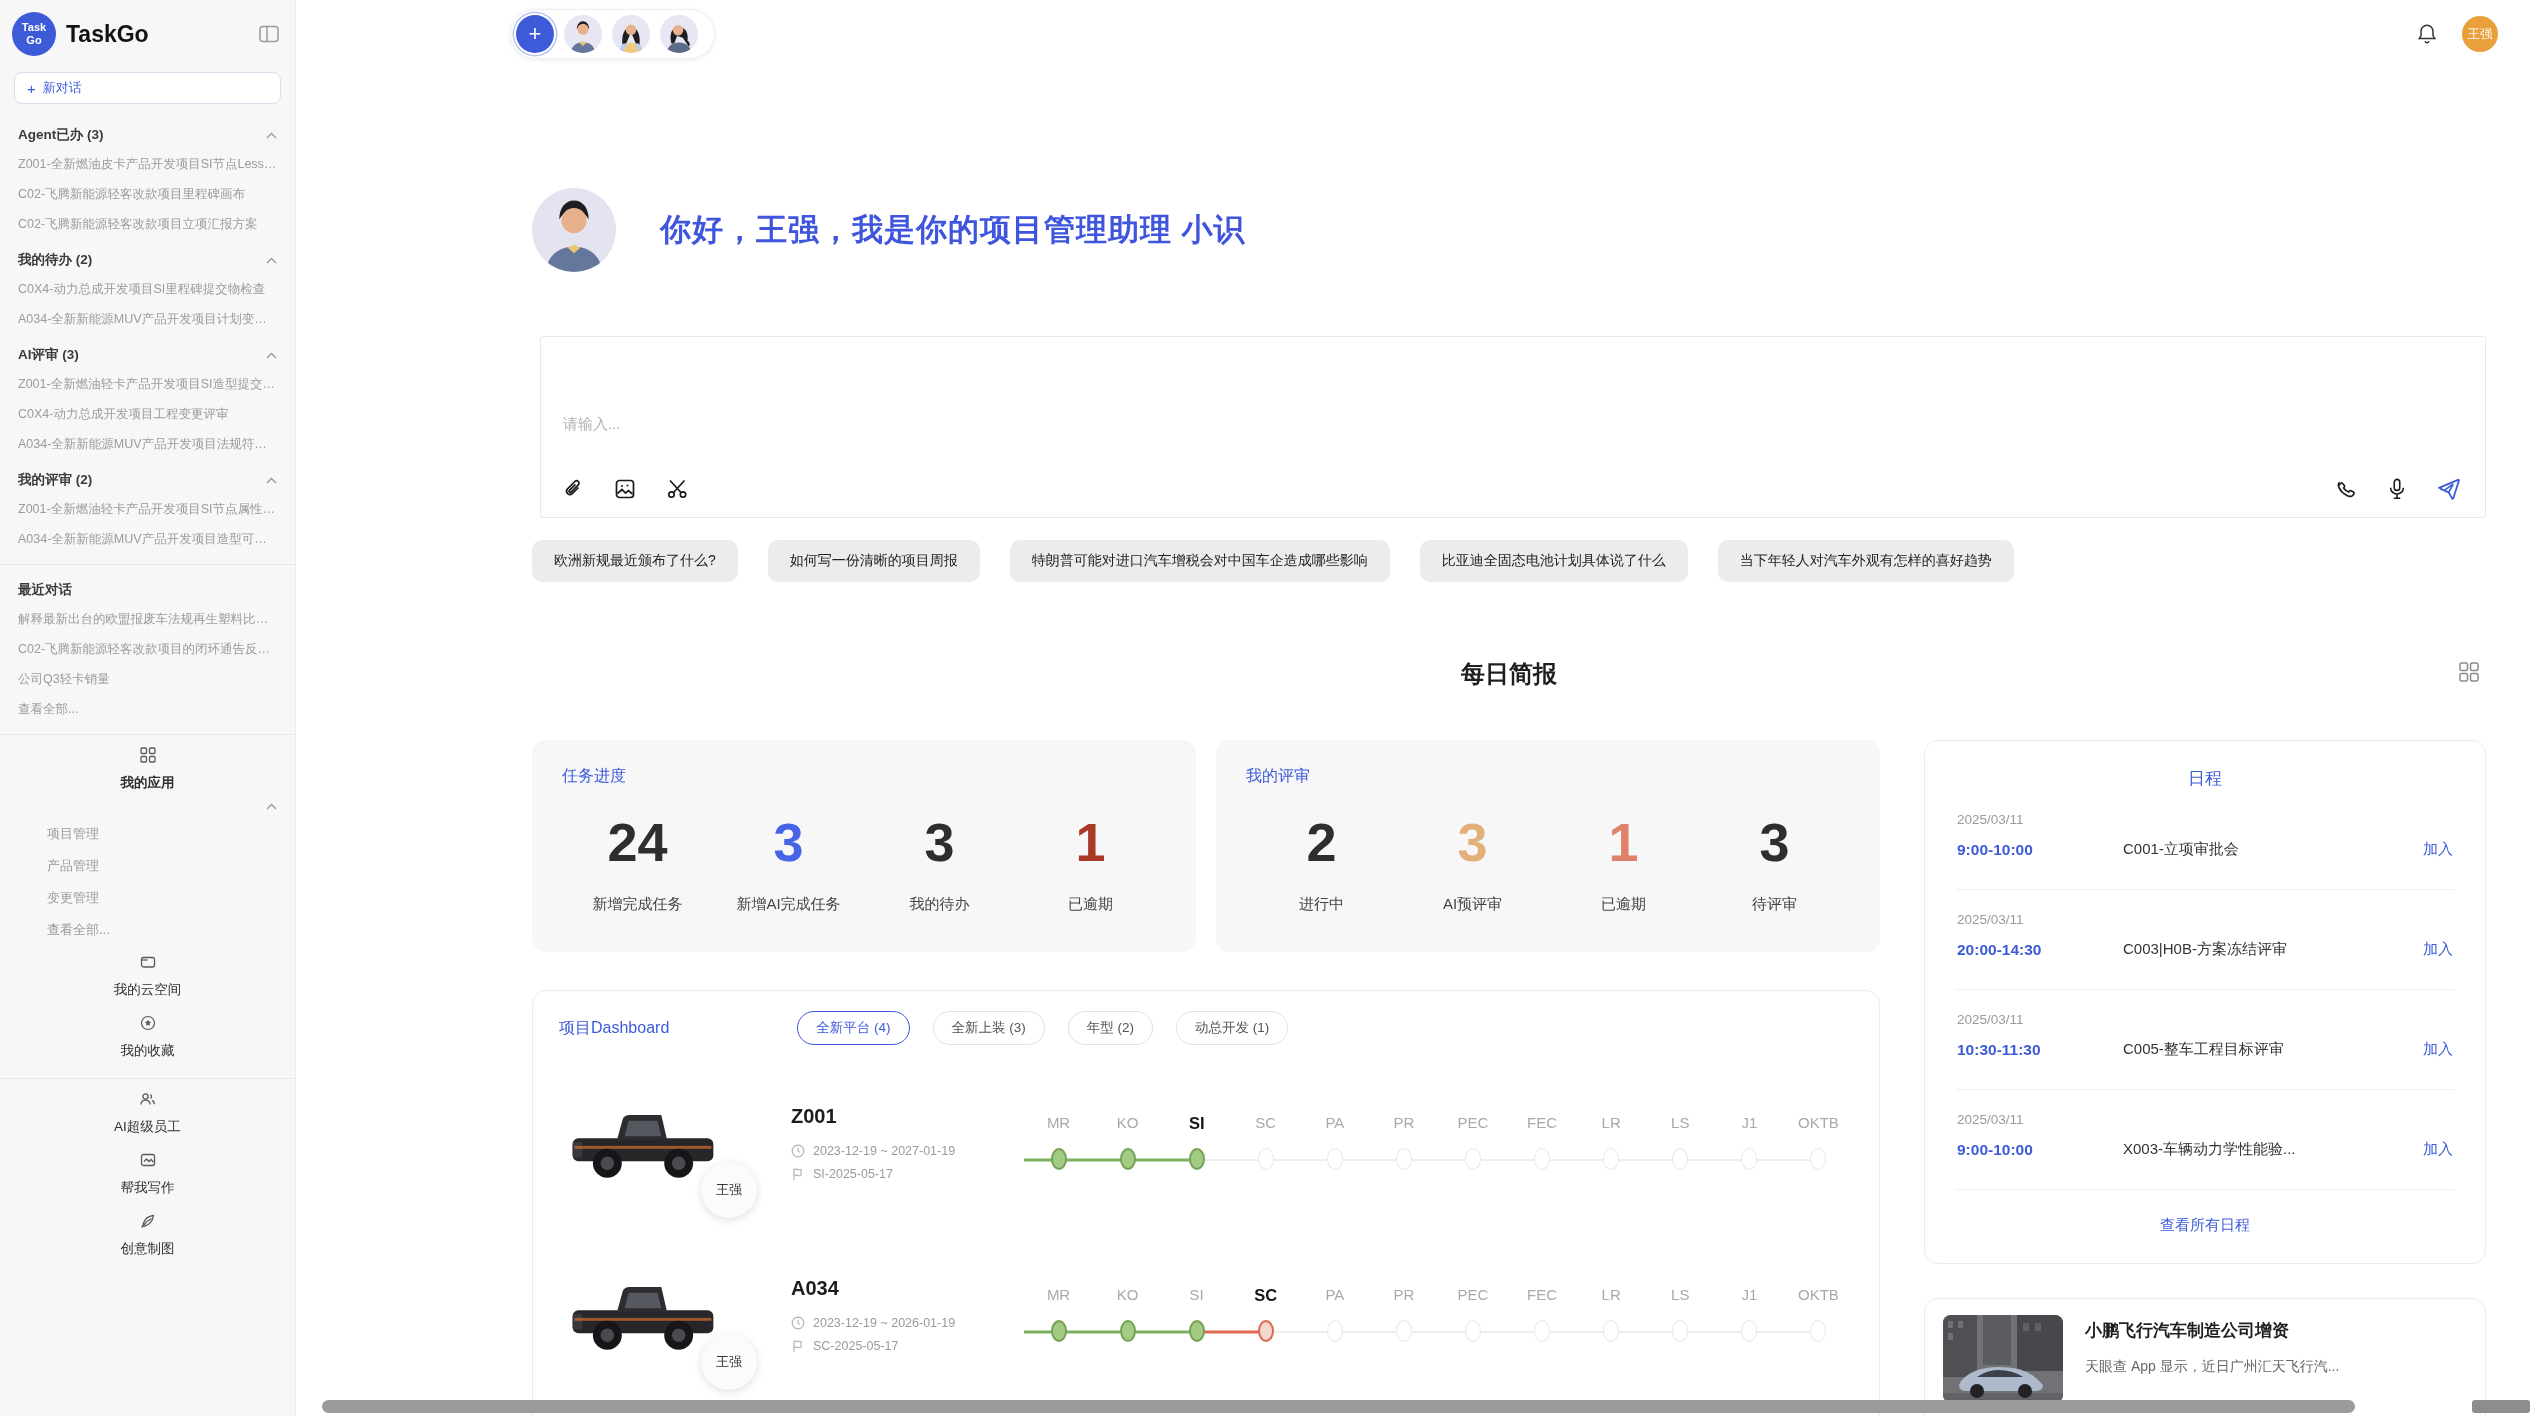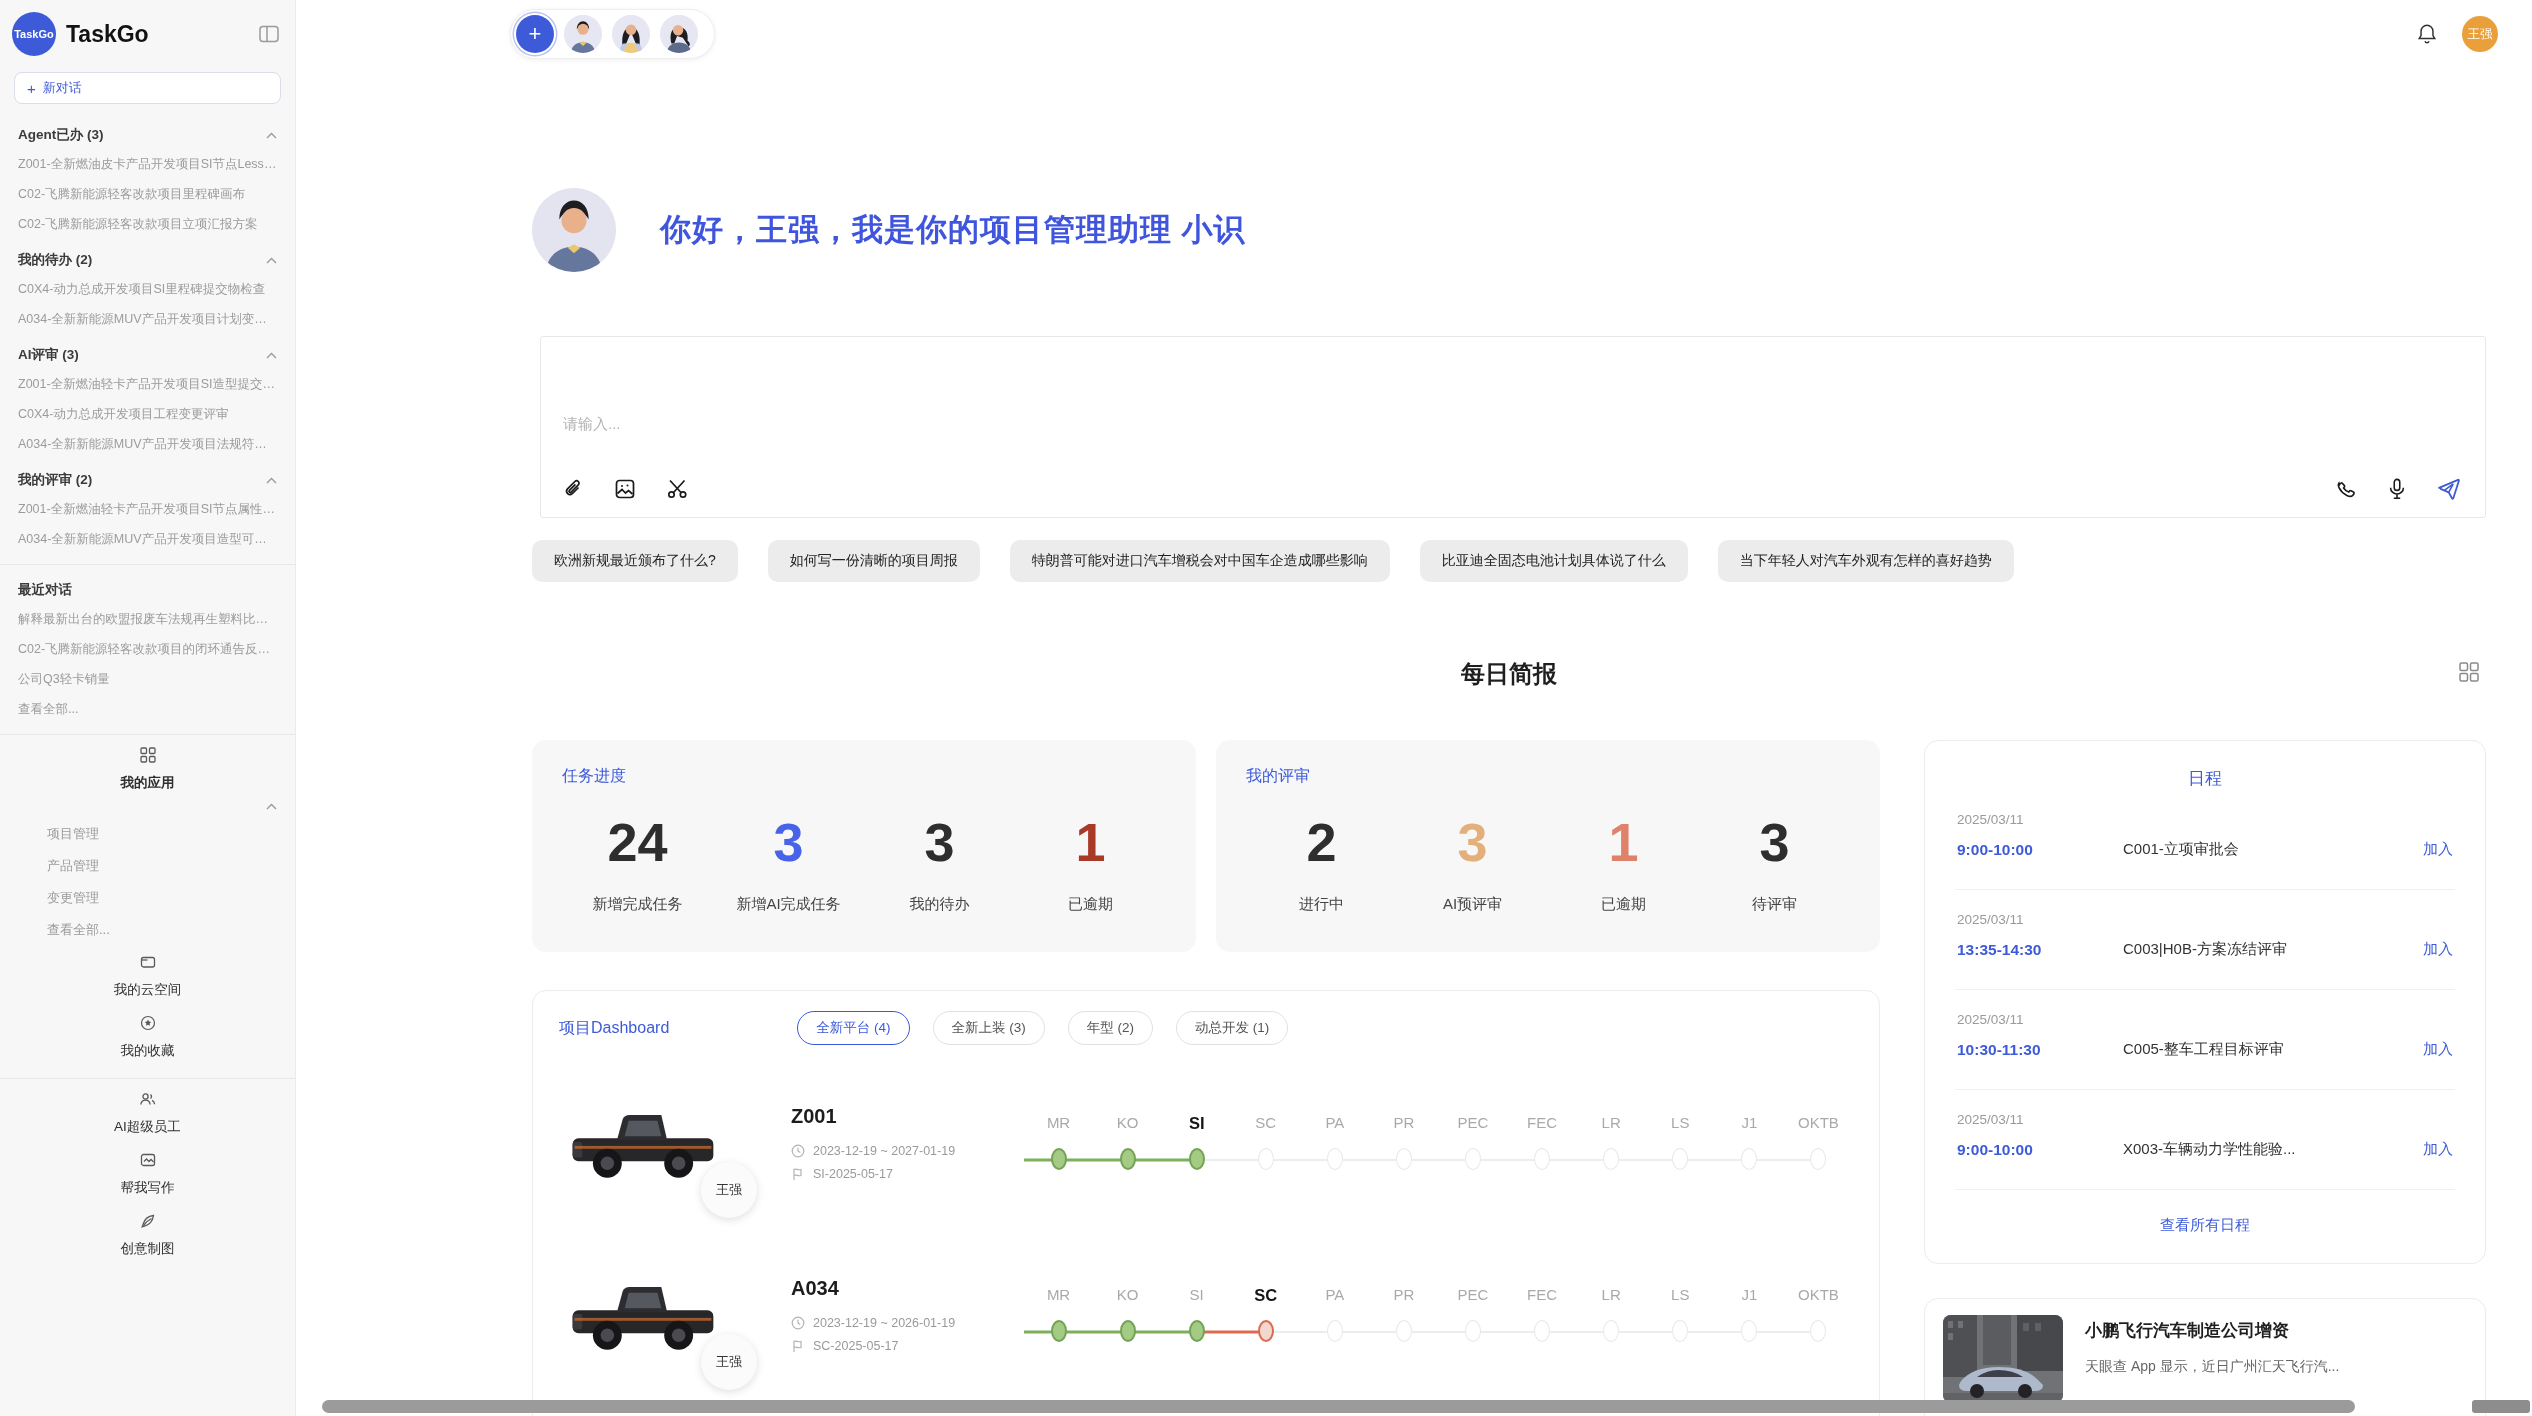--- a/index.html
+++ b/index.html
@@ -11,21 +11,21 @@
   svg { display:block; }
 
   
   .sidebar {
     position:fixed; left:0; top:0; width:296px; height:1416px;
     background:#f7f7f8; border-right:1px solid #ececee; padding-top:8px;
   }
   .logo-row { display:flex; align-items:center; padding:4px 16px 8px 12px; }
   .logo {
     width:44px; height:44px; border-radius:50%; background:#3D5BD9; color:#fff;
-    display:flex; flex-direction:row; align-items:center; justify-content:center;
+    display:flex; flex-direction:column; align-items:center; justify-content:center;
     font-size:11px; font-weight:bold; line-height:1.15; flex-shrink:0;
   }
   .app-title { font-size:23px; font-weight:bold; color:#121212; margin-left:10px; flex:1; }
   .collapse-btn { color:#9a9a9a; cursor:pointer; }
   .new-chat {
     margin:8px 14px 10px; height:32px; background:#fff; border:1px solid #d9ddec;
     border-radius:8px; color:#3D5BD9; font-size:13px; display:flex; align-items:center;
     gap:7px; padding:0 12px; cursor:pointer;
   }
   .new-chat .plus { font-size:15px; line-height:1; }
@@ -711,21 +711,21 @@
             <div class="sched-date">2025/03/11</div>
             <div class="sched-row">
               <span class="sched-time">9:00-10:00</span>
               <span class="sched-name">C001-立项审批会</span>
               <span class="sched-join">加入</span>
             </div>
           </div>
           <div class="sched-entry">
             <div class="sched-date">2025/03/11</div>
             <div class="sched-row">
-              <span class="sched-time">13:35-14:30</span>
+              <span class="sched-time">20:00-14:30</span>
               <span class="sched-name">C003|H0B-方案冻结评审</span>
               <span class="sched-join">加入</span>
             </div>
           </div>
           <div class="sched-entry">
             <div class="sched-date">2025/03/11</div>
             <div class="sched-row">
               <span class="sched-time">10:30-11:30</span>
               <span class="sched-name">C005-整车工程目标评审</span>
               <span class="sched-join">加入</span>

